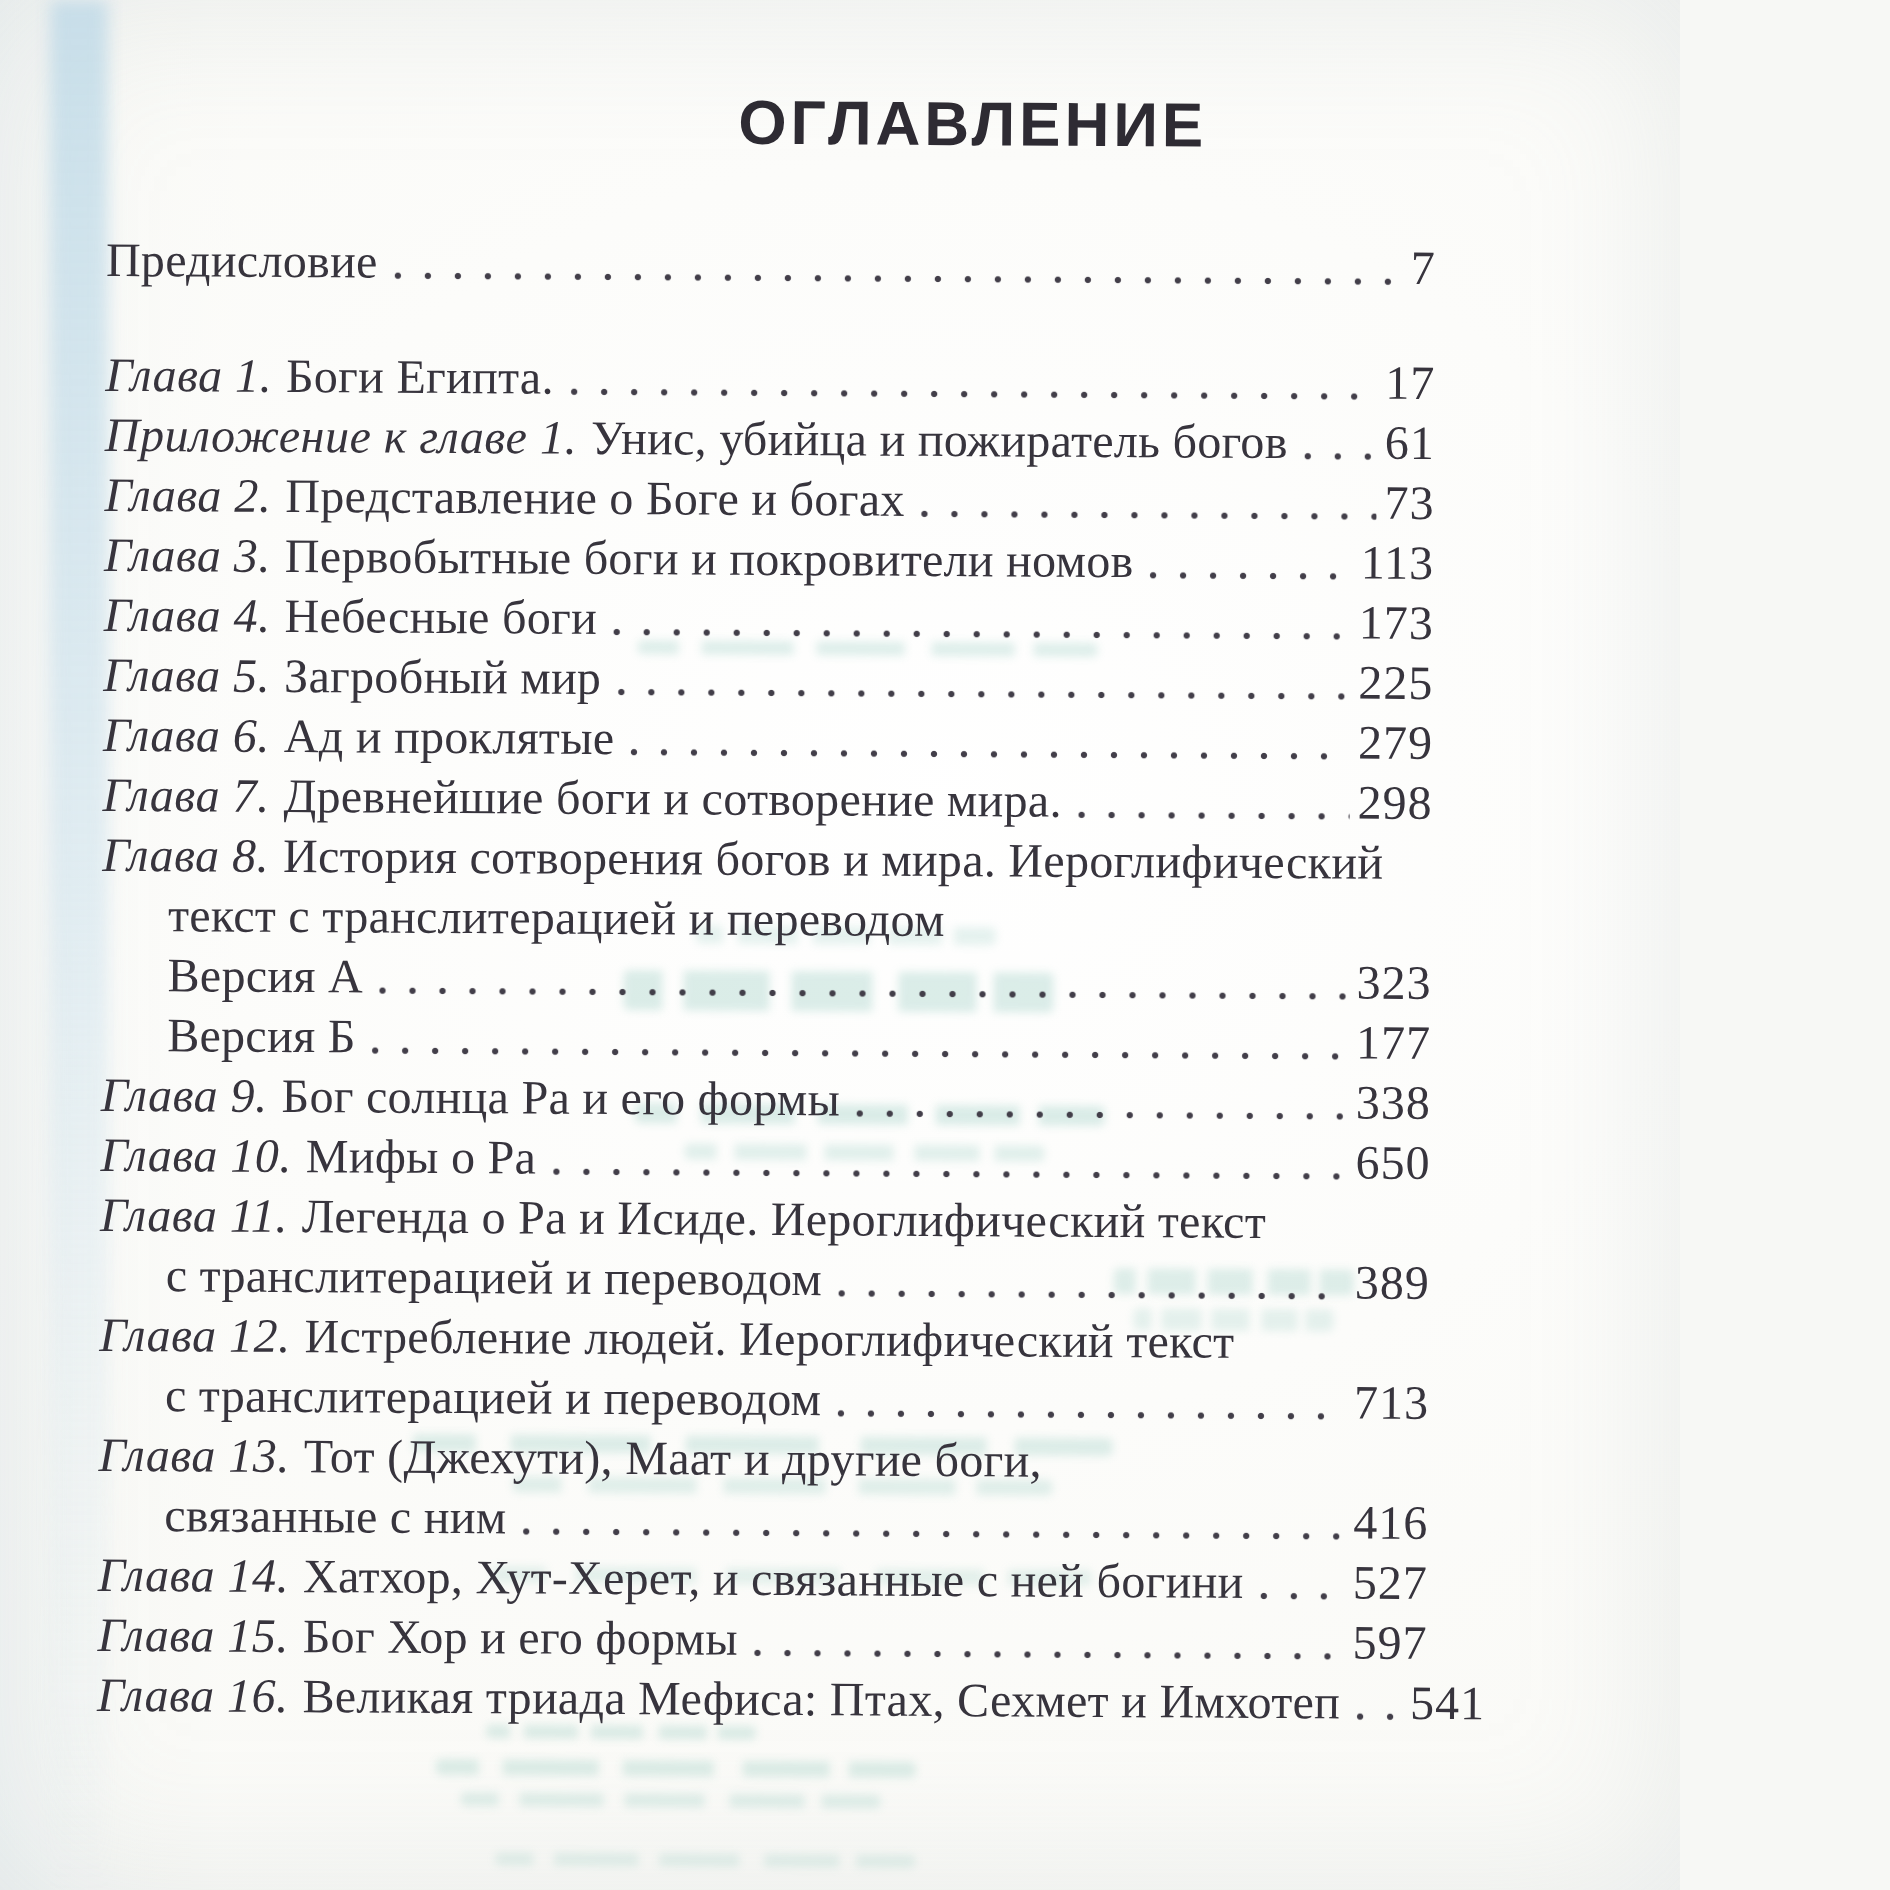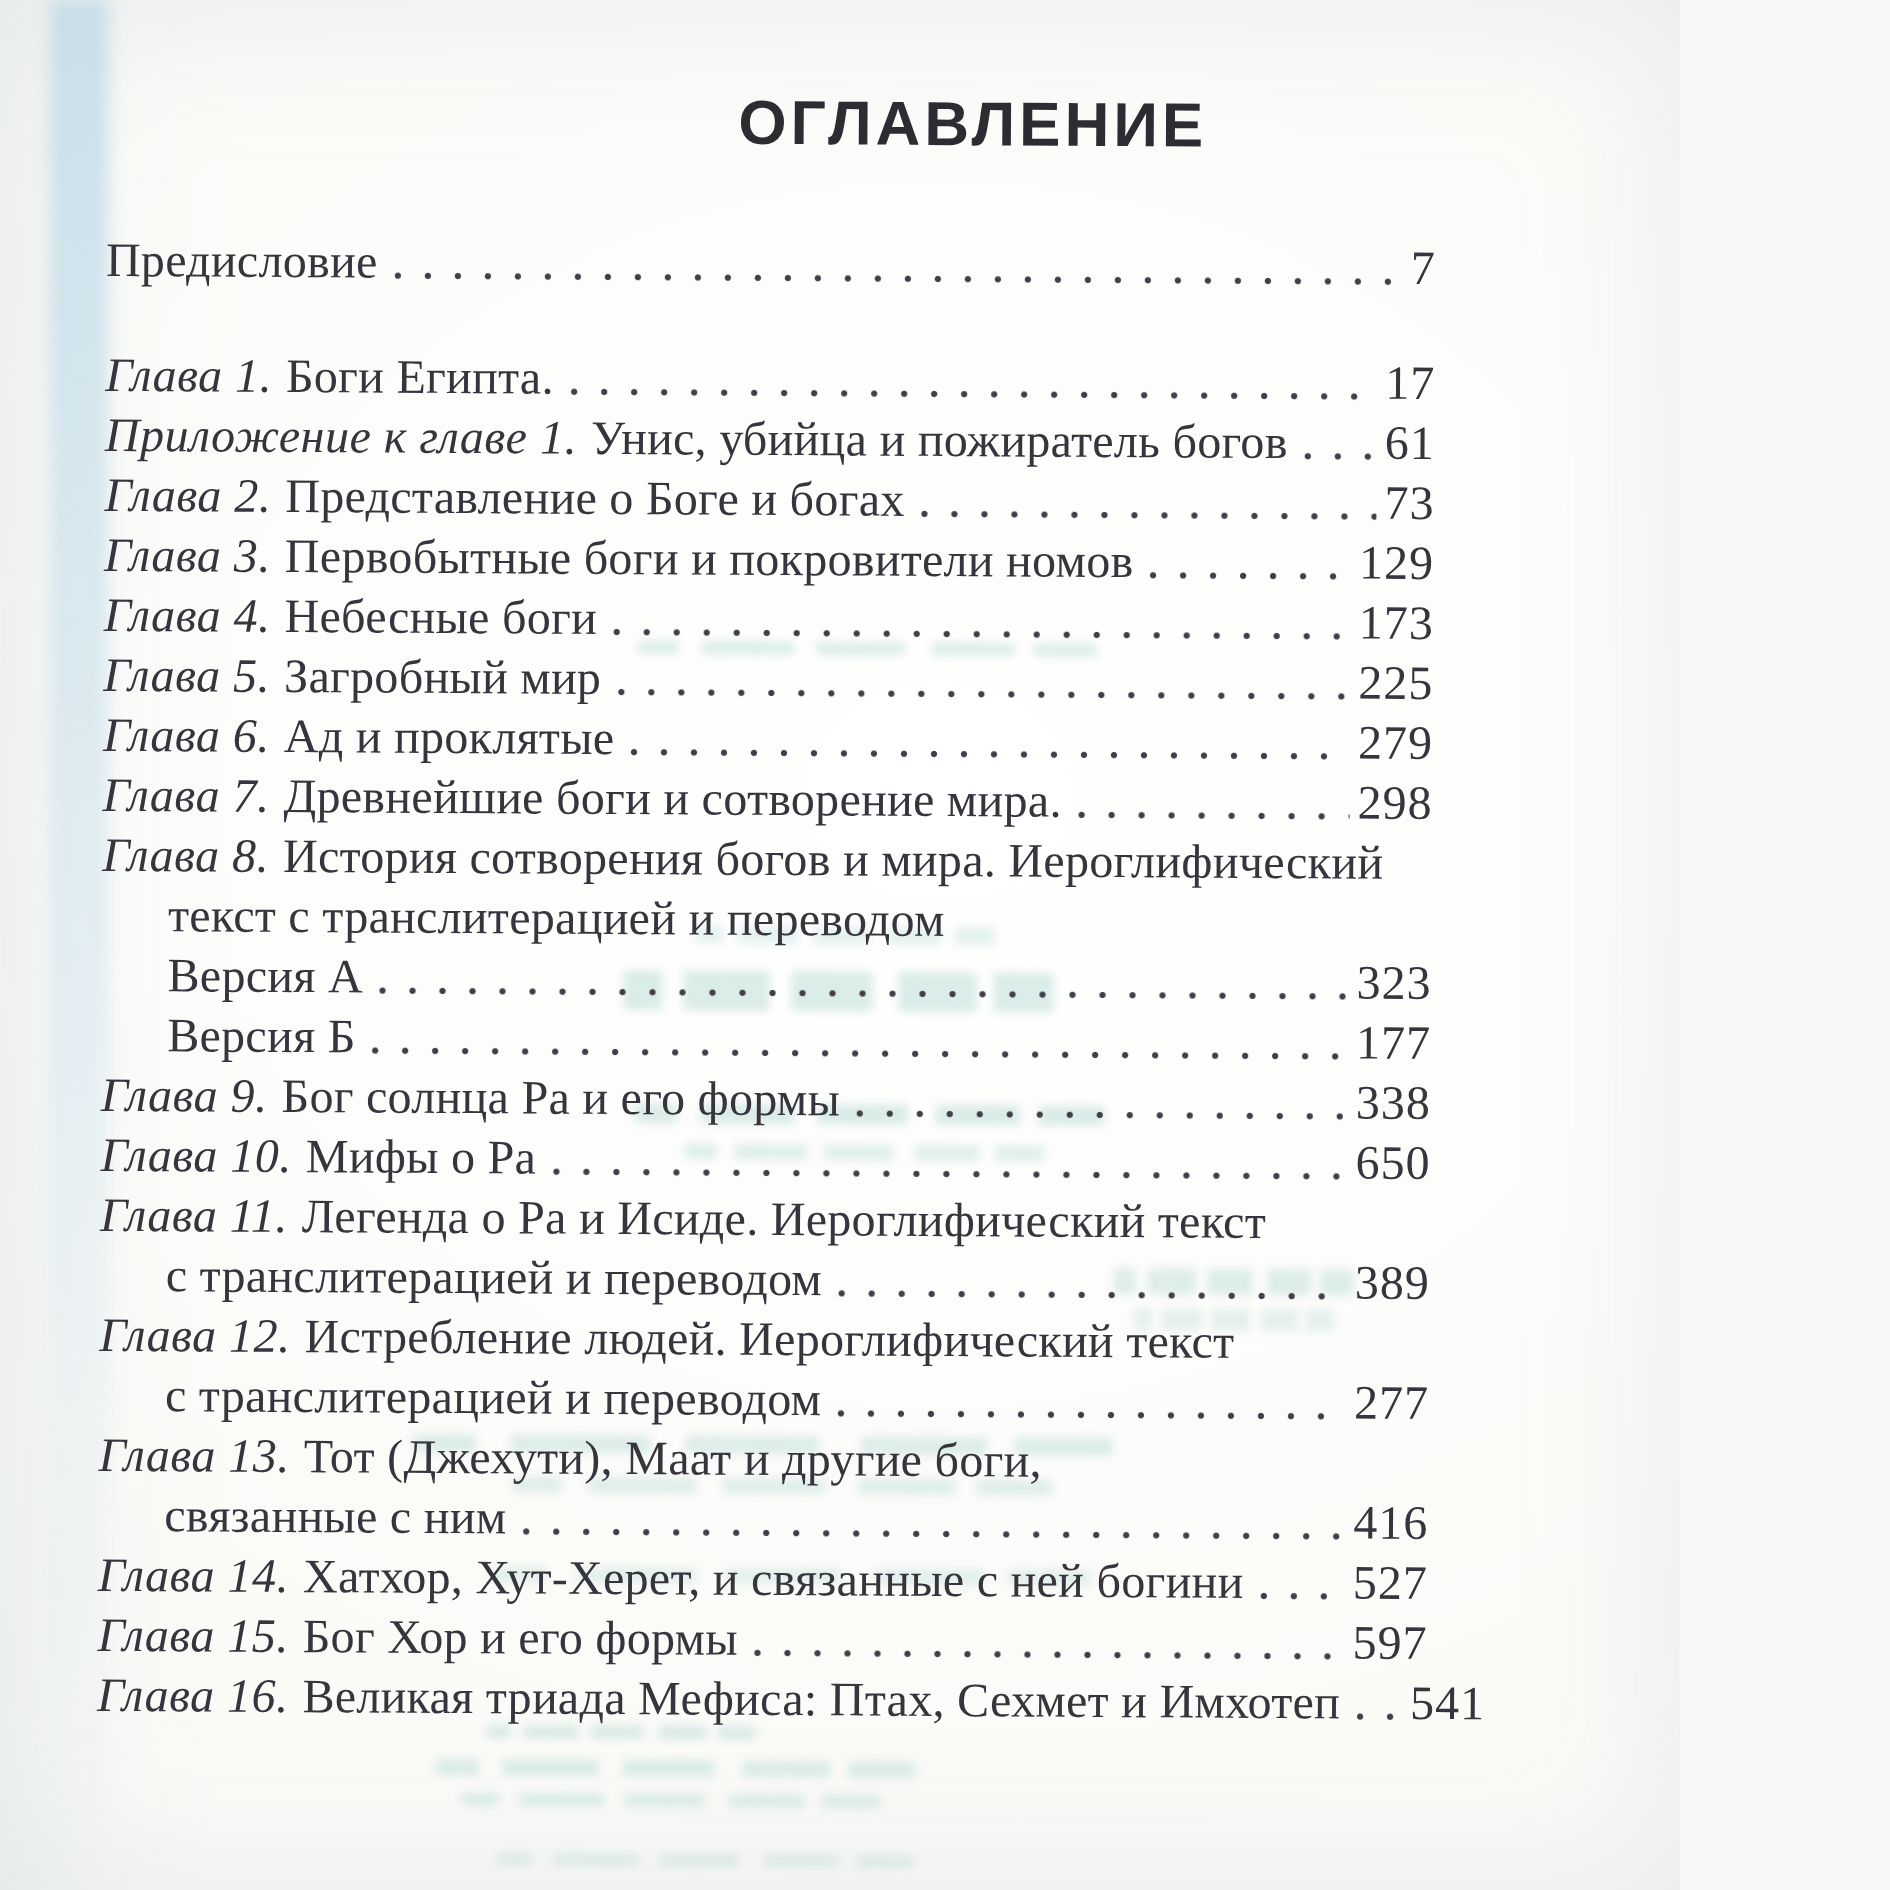--- a/index.html
+++ b/index.html
@@ -114,21 +114,21 @@
         <div class="row">
           <span class="chap">Глава 2.</span>
           <span class="label">Представление о Боге и богах</span>
           <span class="leader"></span>
           <span class="pagenum">73</span>
         </div>
         <div class="row">
           <span class="chap">Глава 3.</span>
           <span class="label">Первобытные боги и покровители номов</span>
           <span class="leader"></span>
-          <span class="pagenum">129</span>
+          <span class="pagenum">113</span>
         </div>
         <div class="row">
           <span class="chap">Глава 4.</span>
           <span class="label">Небесные боги</span>
           <span class="leader"></span>
           <span class="pagenum">173</span>
         </div>
         <div class="row">
           <span class="chap">Глава 5.</span>
           <span class="label">Загробный мир</span>
@@ -185,21 +185,21 @@
           <span class="leader"></span>
           <span class="pagenum">389</span>
         </div>
         <div class="row">
           <span class="chap">Глава 12.</span>
           <span class="label">Истребление людей. Иероглифический текст</span>
         </div>
         <div class="row indent">
           <span class="label">с транслитерацией и переводом</span>
           <span class="leader"></span>
-          <span class="pagenum">277</span>
+          <span class="pagenum">713</span>
         </div>
         <div class="row">
           <span class="chap">Глава 13.</span>
           <span class="label">Тот (Джехути), Маат и другие боги,</span>
         </div>
         <div class="row indent">
           <span class="label">связанные с ним</span>
           <span class="leader"></span>
           <span class="pagenum">416</span>
         </div>

